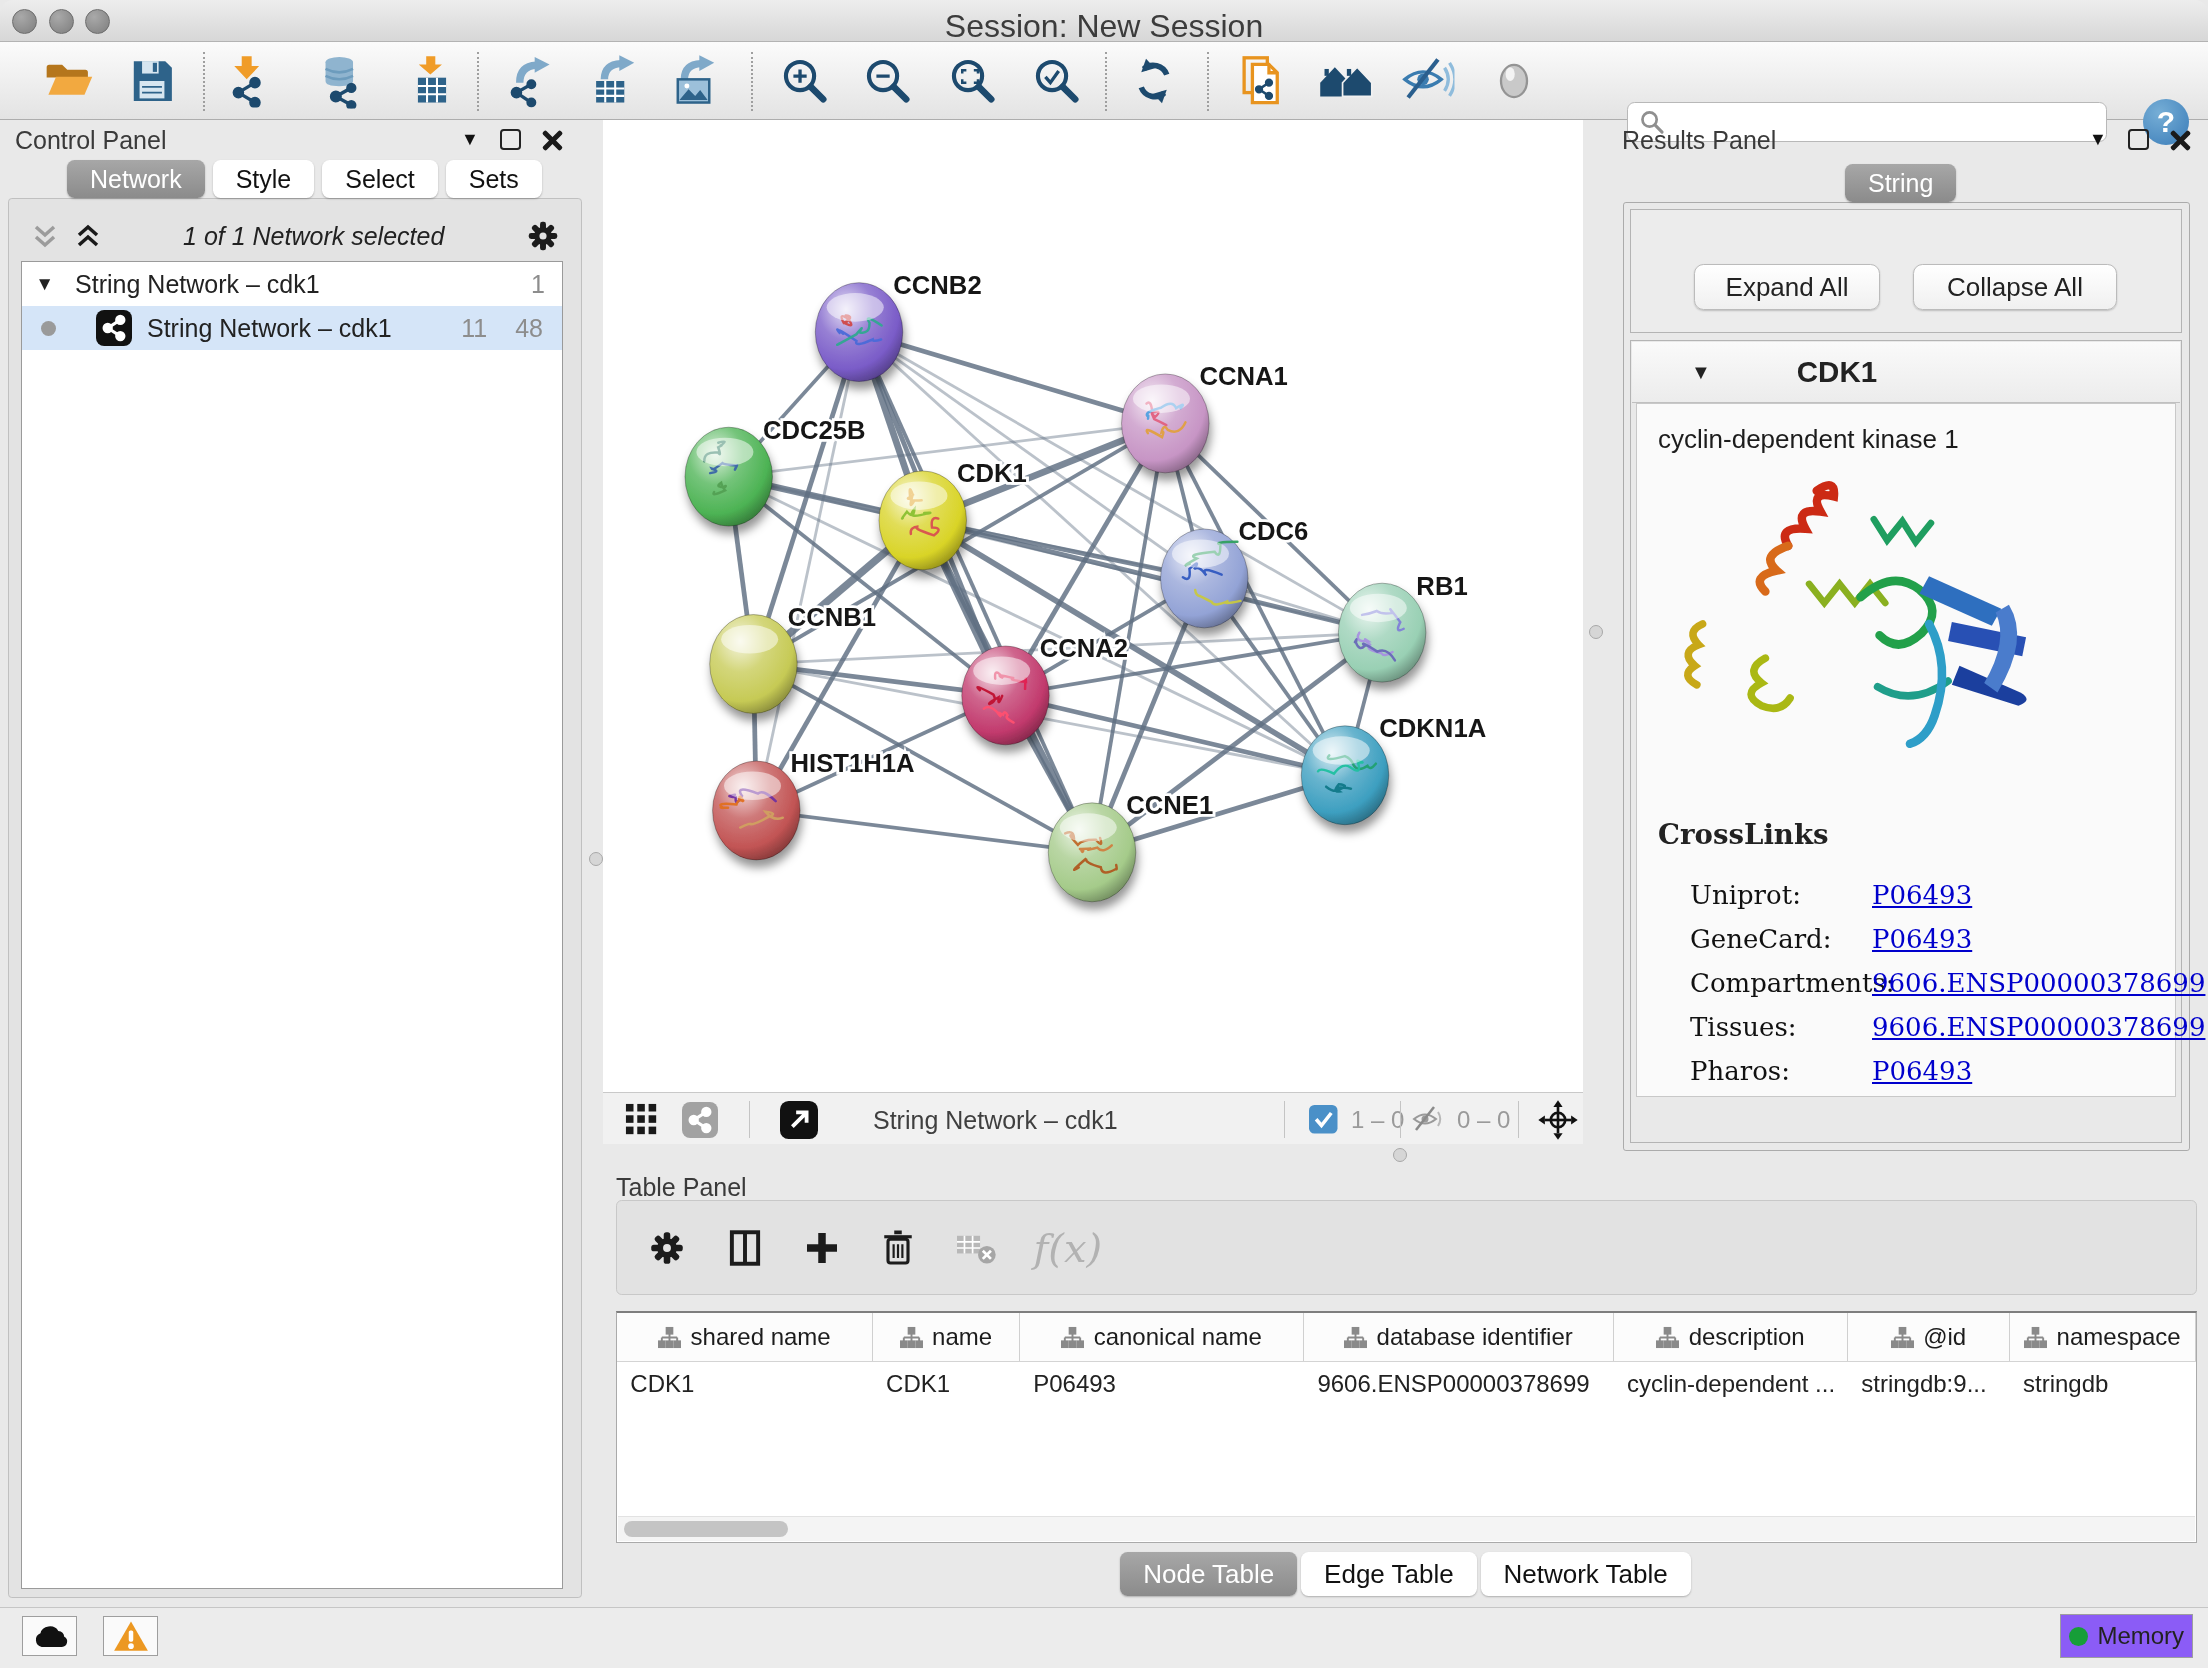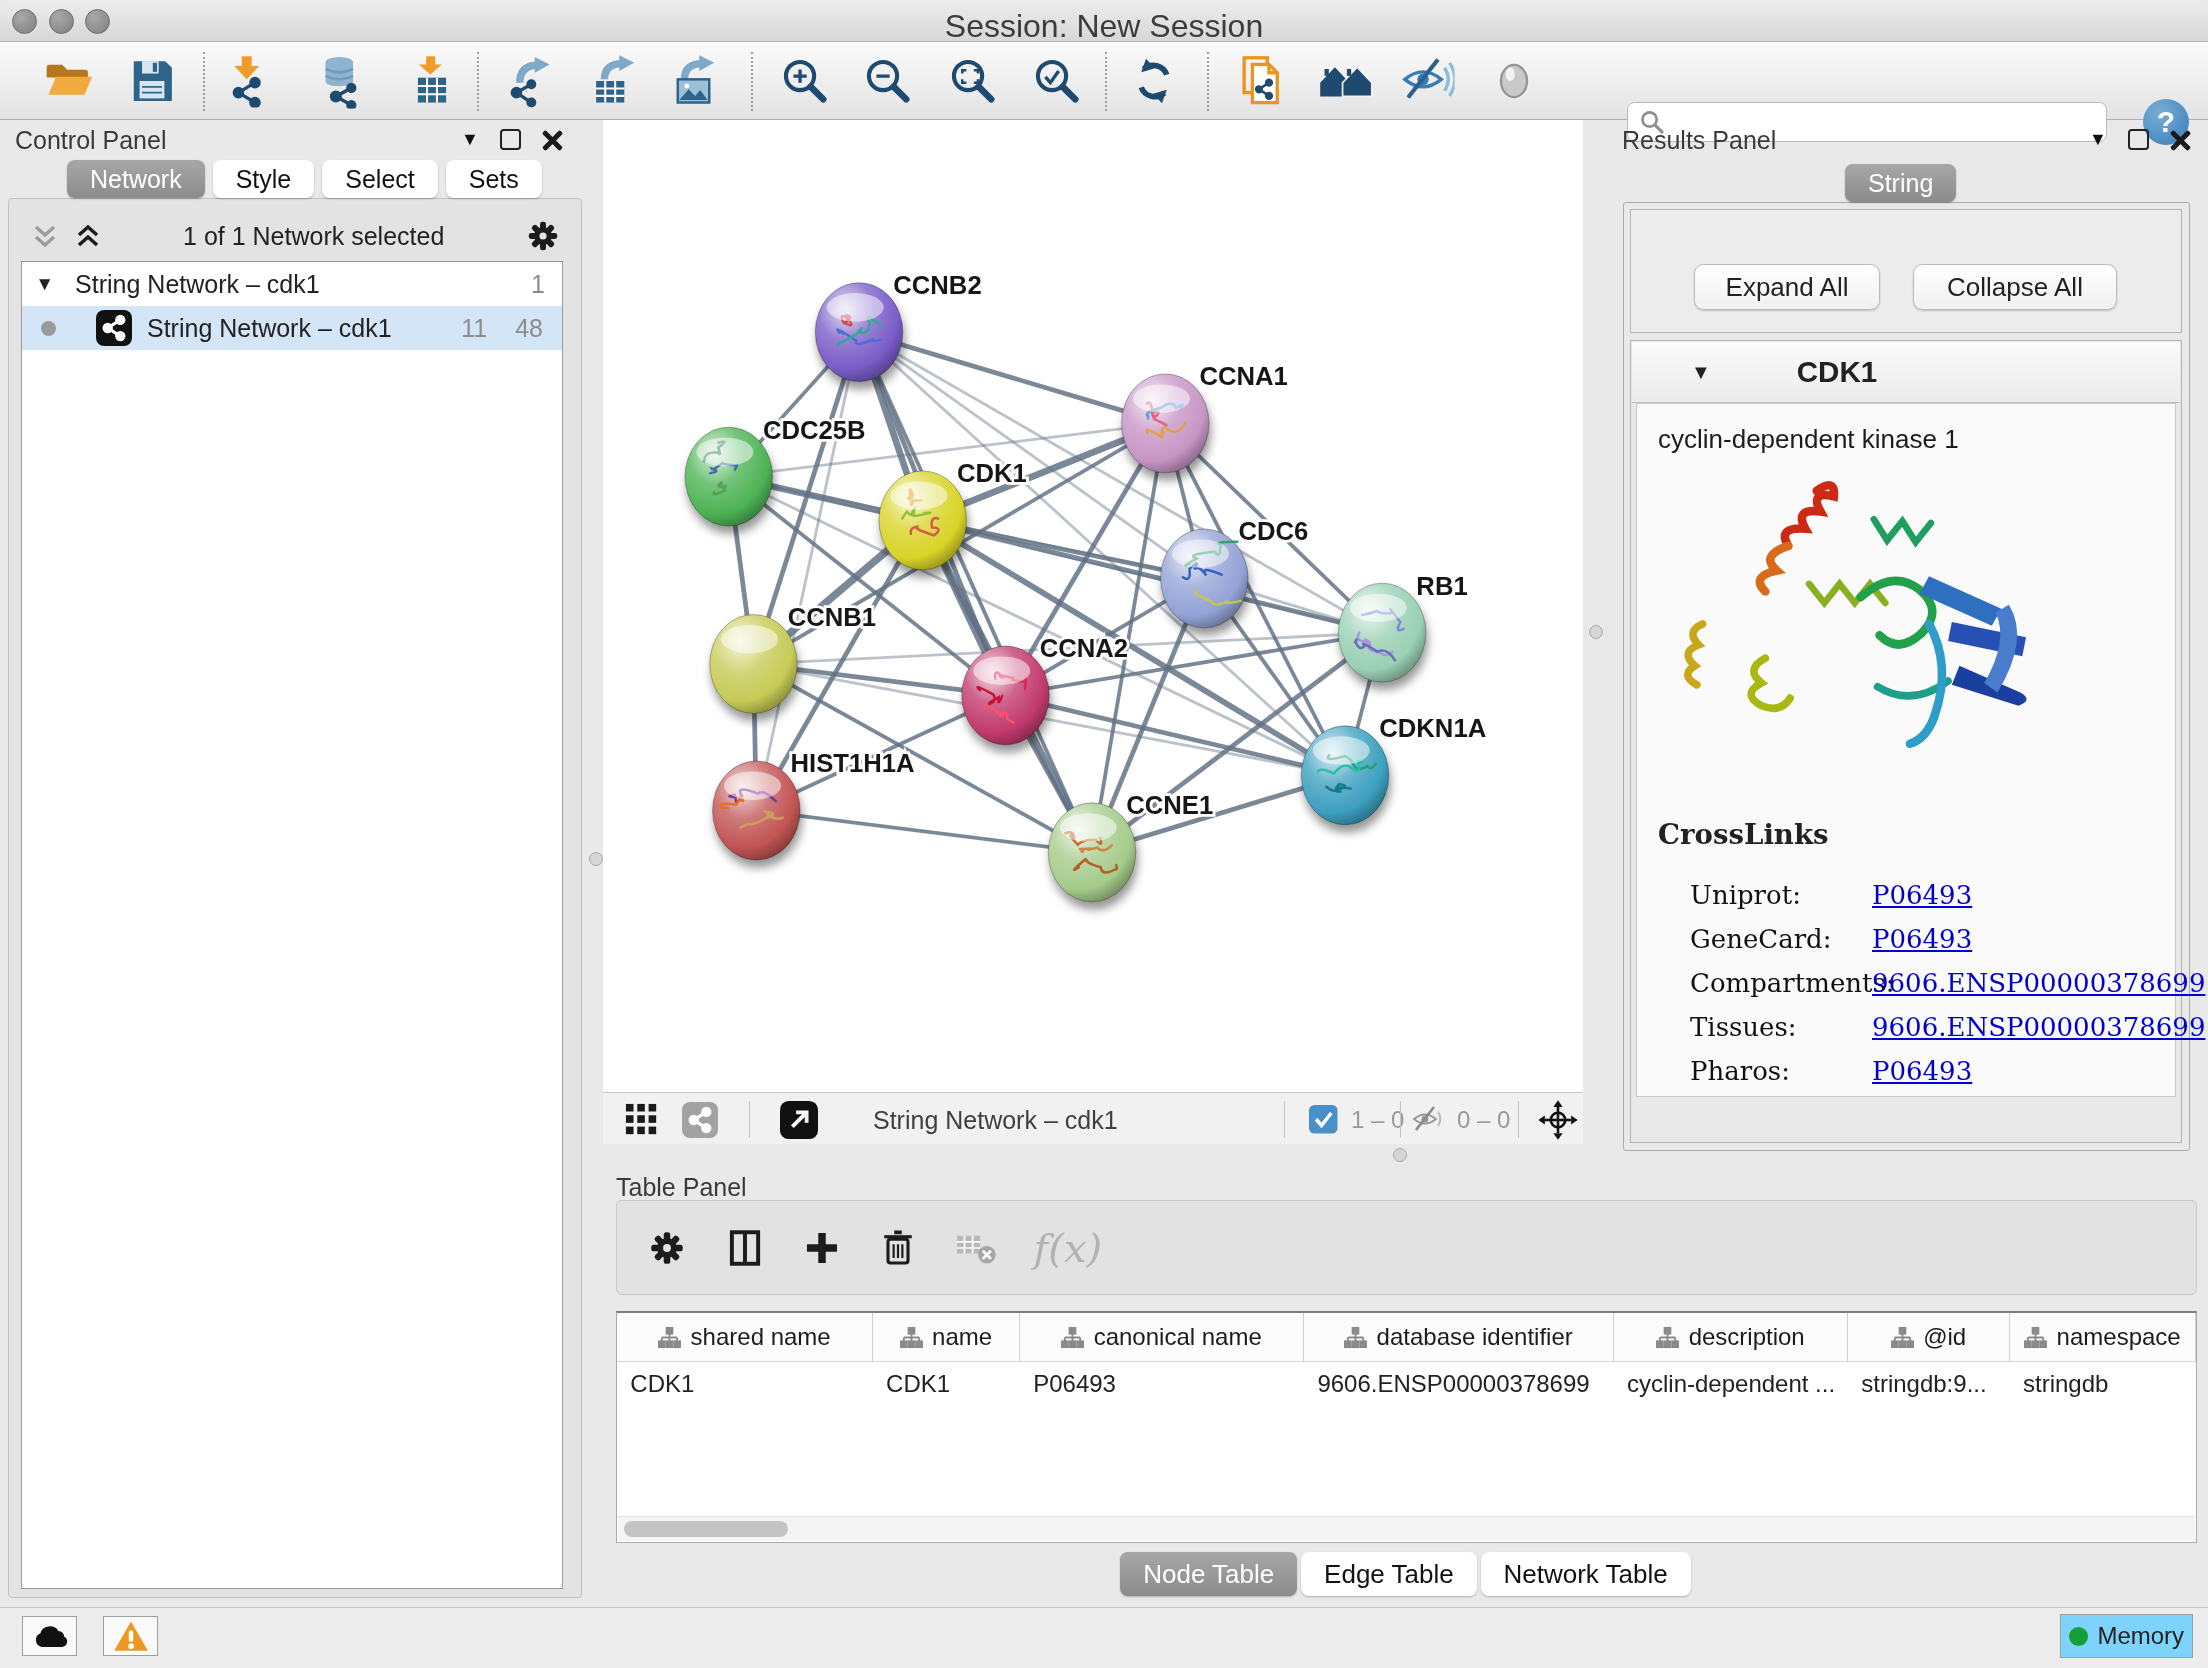--- a/index.html
+++ b/index.html
@@ -38,21 +38,21 @@
 
   .tab { height:38px; border-radius:7.6px; background:#fff; color:#111; font-size:25px;
     display:inline-flex; align-items:center; justify-content:center; padding:0 23px;
     box-shadow:0 1px 1.9px rgba(0,0,0,.25); }
   .tab.sel { background:linear-gradient(#a7a7a7,#8b8b8b); color:#fff; }
 
   
   #cp-box { left:7.6px; top:198px; width:574px; height:1400px; background:#e3e3e3;
     border:1px solid #c0c0c0; border-radius:3.8px; }
   #cp-tabs { left:67px; top:160px; display:flex; gap:8px; }
-  #cp-status { left:28.5px; top:217px; width:533px; height:38px; display:flex; align-items:center; }
+  #cp-status { left:28.5px; top:217px; width:533px; height:38px; display:flex; align-items:center;font-style:italic; }
   #cp-list { left:21px; top:261px; width:542px; height:1328px; background:#fff; border:1px solid #9a9a9a; }
   .tree-row { height:44px; display:flex; align-items:center; font-size:25px; }
   .tree-row .cnt { color:#8d8d8d; }
   #tree-child { background:#d5e5f8; }
 
   
   #net-canvas { left:603px; top:120px; width:980px; height:972px; background:#fff; }
   #net-bar { left:603px; top:1092px; width:980px; height:52px; background:#f1f1f1;
     border-top:1px solid #c9c9c9; }
   .nb-sep { top:7.6px; width:0; height:37px; border-left:1px solid #c4c4c4; }
@@ -93,21 +93,21 @@
   #tbl-scroll { left:618px; top:1516px; width:1577px; height:25px; background:#f4f4f4;
     border-top:1px solid #e2e2e2; }
   #tbl-thumb { left:5.7px; top:3.8px; width:164px; height:16px; background:#c4c4c4; border-radius:8.6px; }
   #tp-tabs { left:603px; top:1552px; width:1605px; display:flex; justify-content:center; gap:3.8px; }
   .tp-tab { height:44px; font-size:26px; }
 
   
   #statusbar { left:0; top:1607px; width:2208px; height:61px; background:#ececec; border-top:1px solid #c6c6c6; }
   .sb-btn { top:1616px; width:55px; height:40px; background:#fafafa; border:1.9px solid #9e9e9e;
     display:flex; align-items:center; justify-content:center; }
-  #memory-btn { left:2060px; top:1614px; width:133px; height:44px; background:#7dd3fc;
+  #memory-btn { left:2060px; top:1614px; width:133px; height:44px; background:#8b5cf6;
     border:1.9px solid #9e9e9e; display:flex; align-items:center; justify-content:center; gap:9.5px; font-size:24px; }
   #memory-dot { width:19px; height:19px; border-radius:50%; background:#169e38; }
 
   .fx { font-family:"DejaVu Serif",serif; font-style:italic; color:#b2b2b2; font-size:40px; }
   svg { display:block; }
 </style>
 </head>
 <body>
 
 <div id="titlebar" class="abs">

